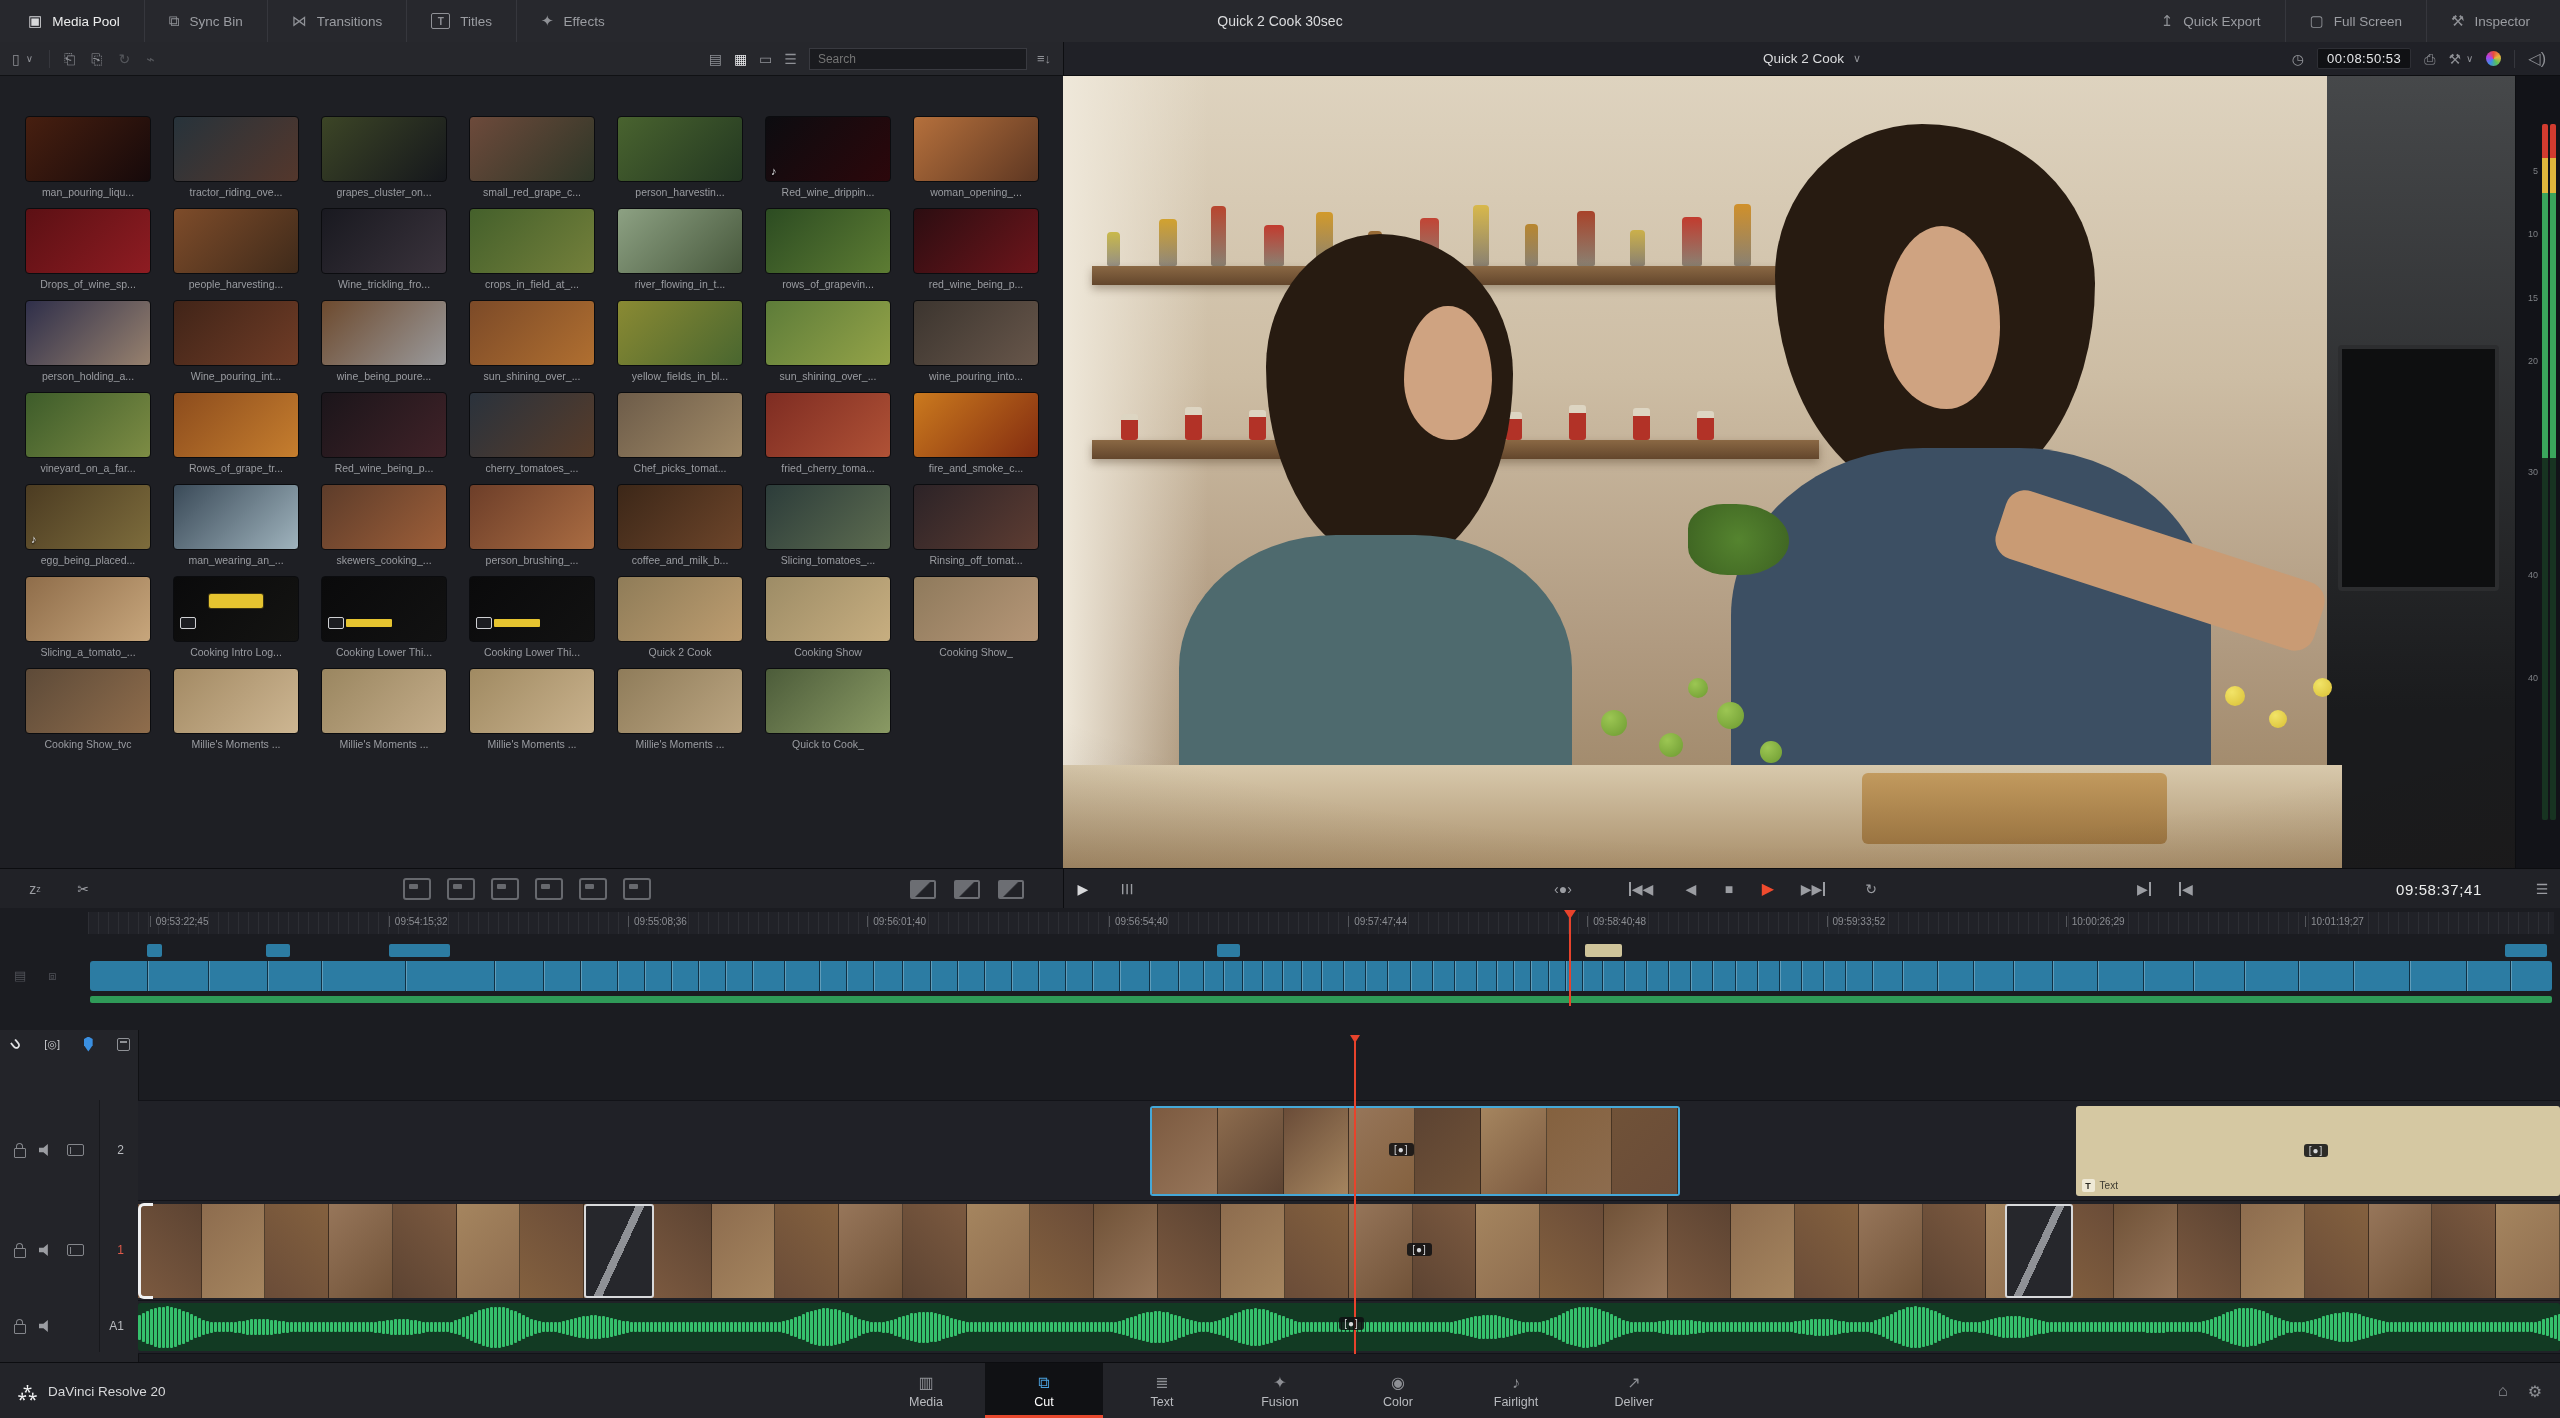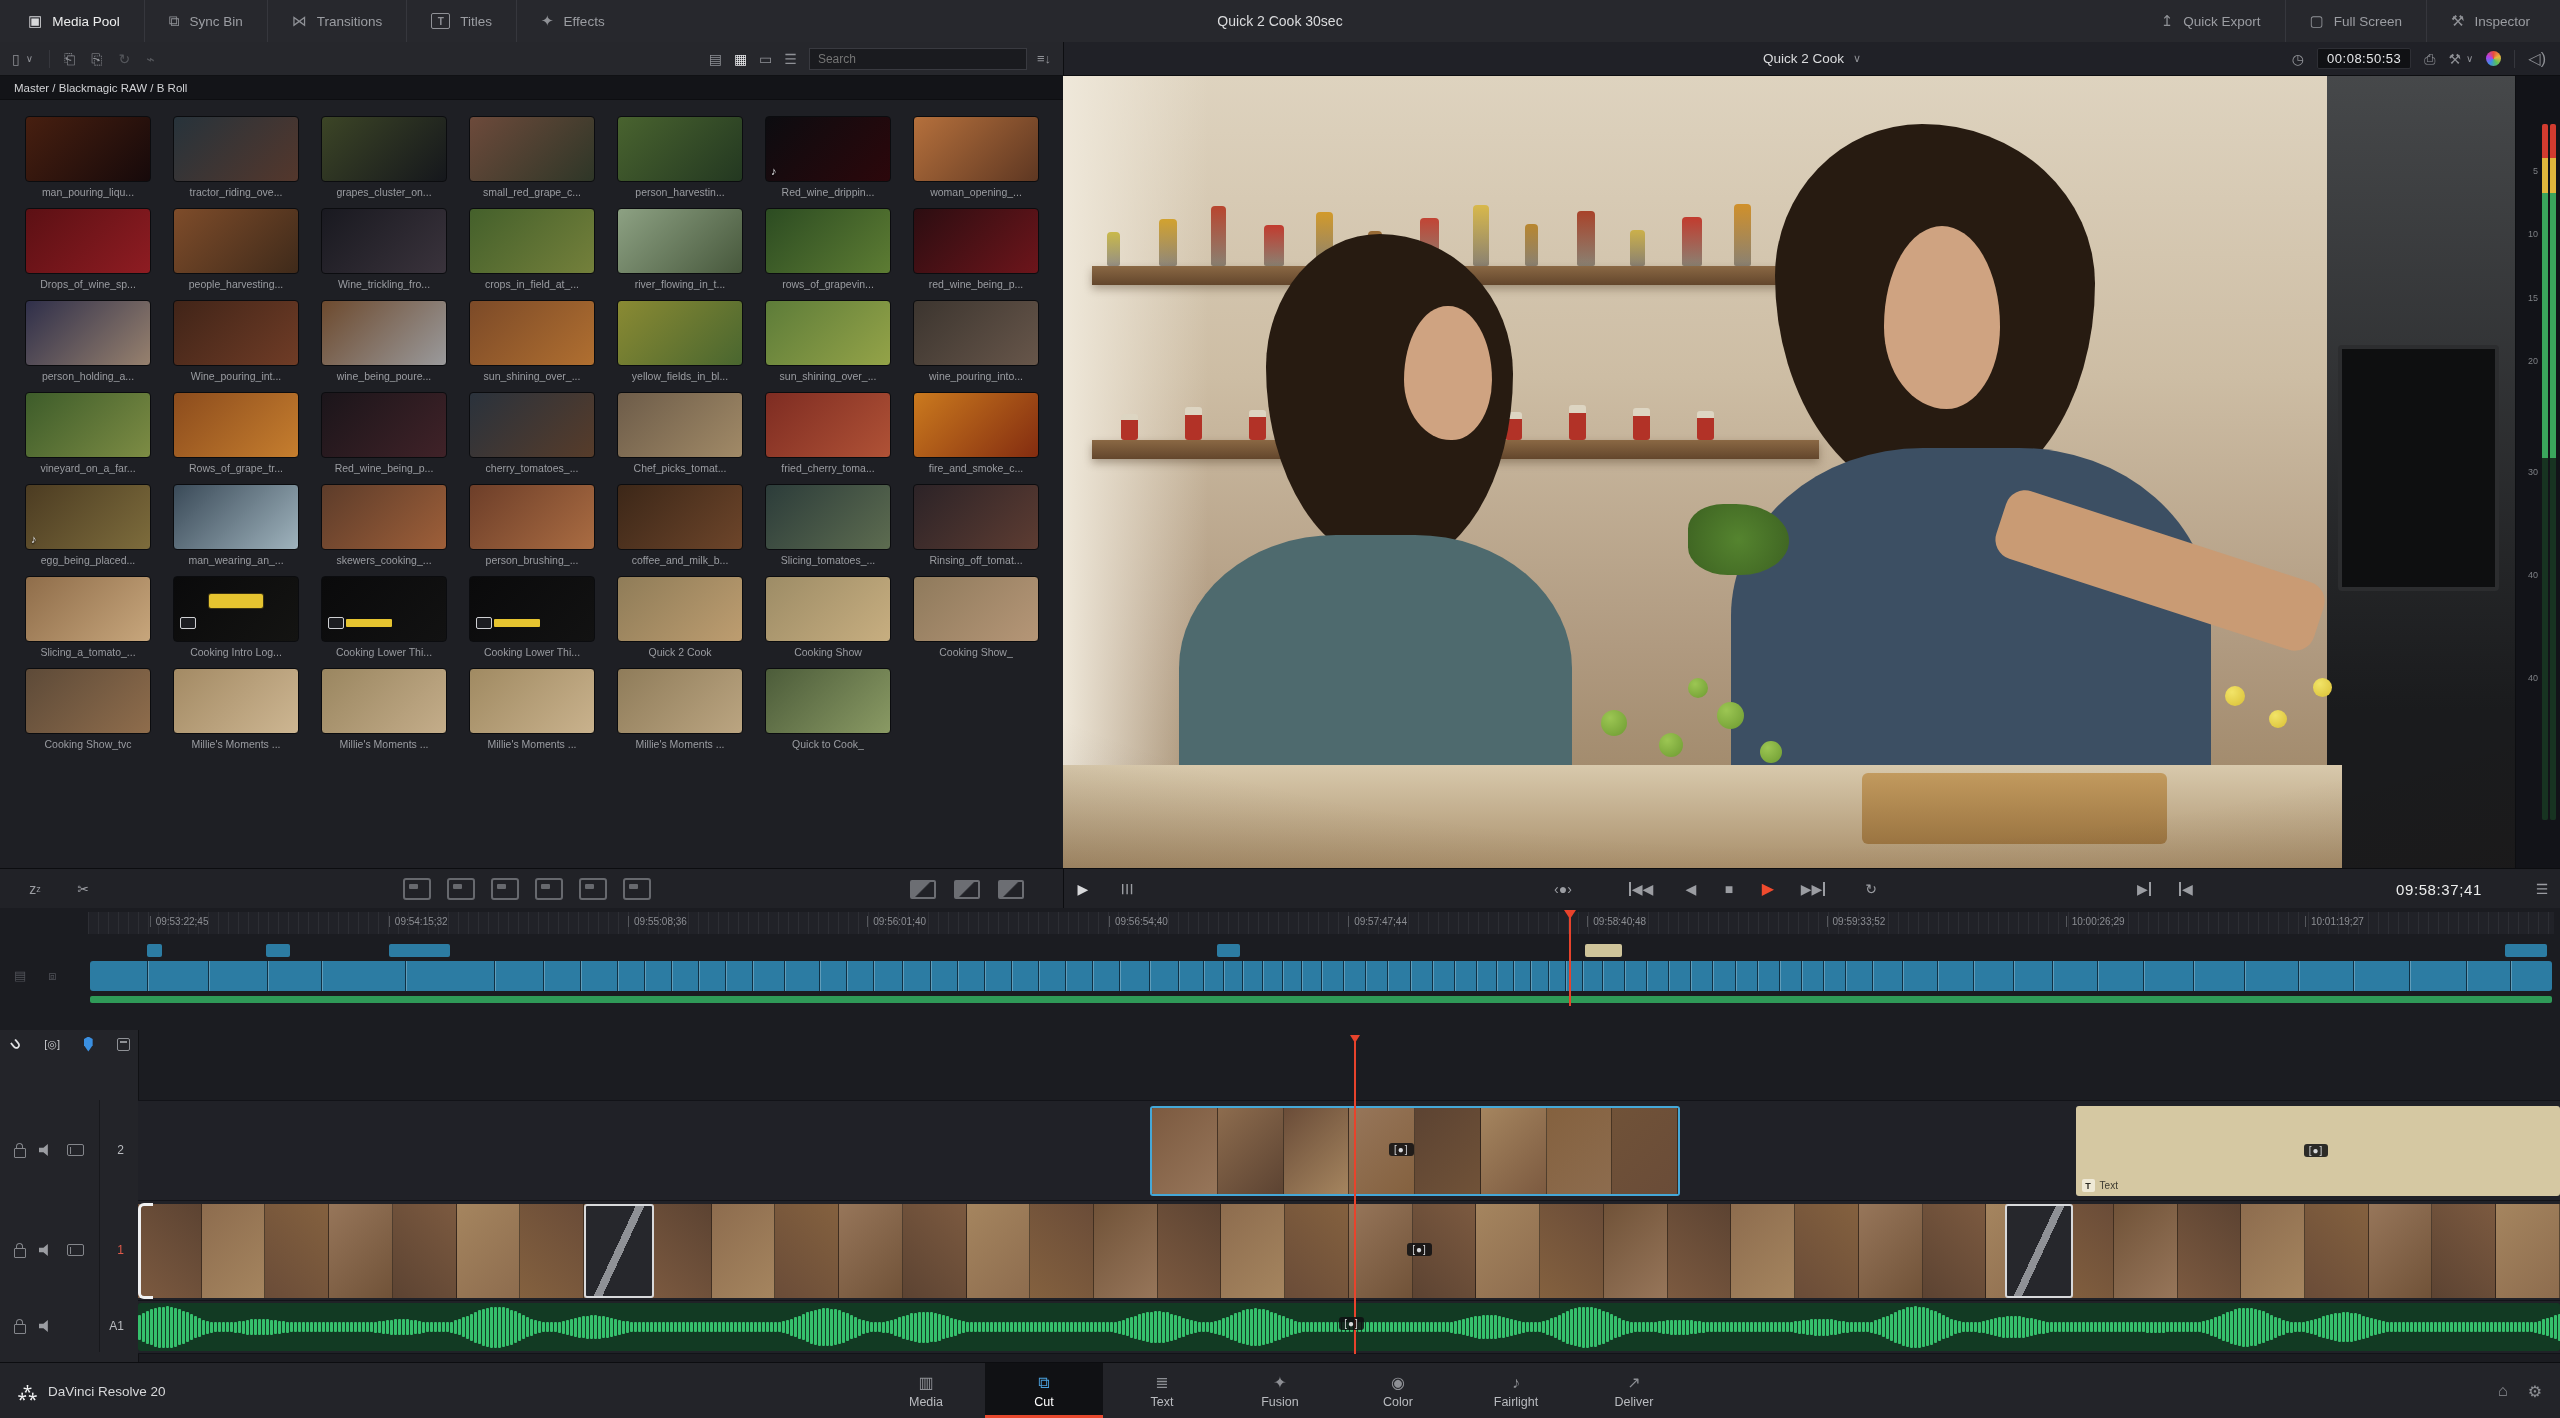--- a/index.html
+++ b/index.html
@@ -212,23 +212,20 @@
     <div class="mpt-views">
       <span class="mpt-i">▤</span>
       <span class="mpt-i sel">▦</span>
       <span class="mpt-i">▭</span>
       <span class="mpt-i">☰</span>
       <input class="search-box" placeholder="Search" style="">
       <span class="sort-i">≡↓</span>
     </div>
   </div>
 
-  <div class="breadcrumb-bar">
-    <span>Master / Blackmagic RAW / B Roll</span>
-  </div>
 
   <div class="clip-grid" id="clip-grid">
       <div class="clip">
         <div class="thumb" style="background: linear-gradient(135deg, rgb(71, 31, 16), rgb(22, 9, 10));"></div>
         <div class="clip-label">man_pouring_liqu...</div>
       </div>
       <div class="clip">
         <div class="thumb" style="background: linear-gradient(135deg, rgb(39, 51, 59), rgb(84, 55, 44));"></div>
         <div class="clip-label">tractor_riding_ove...</div>
       </div>

